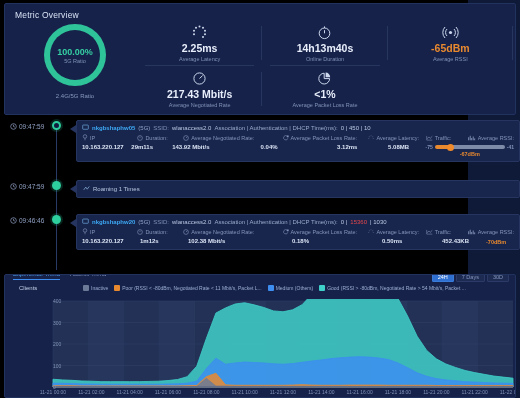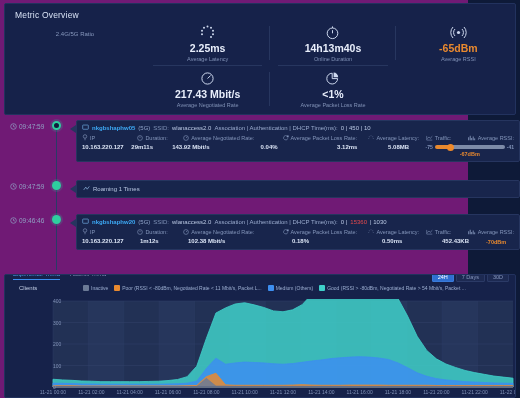--- a/index.html
+++ b/index.html
@@ -4,21 +4,21 @@
 <style>
   * { box-sizing: border-box; }
   html, body {
     margin: 0; padding: 0;
     width: 520px; height: 398px;
     overflow: hidden;
     background: #0e1a38;
     font-family: "Liberation Sans", sans-serif;
     color: #cfd8ea;
   }
-  #app { position: relative; width: 468px; height: 398px; background: #701a75; }
+  #app { position: relative; width: 468px; height: 398px; background: #000000; }
 
   
   .panel-metric {
     position: absolute; left: 4px; top: 3px; width: 512px; height: 112px;
     background: #16224a; border: 1px solid #22325e; border-radius: 2px;
   }
   .panel-title {
     position: absolute; left: 10px; top: 6px;
     font-size: 8.5px; color: #d8e2f5; letter-spacing: .2px;
   }
@@ -39,21 +39,21 @@
     display: flex; flex-direction: column; align-items: center; justify-content: center;
     z-index: 2;
   }
   .donut-pct { font-size: 9px; color: #35cfa3; font-weight: bold; }
   .donut-sub { font-size: 5.5px; color: #7f93b8; margin-top: 1px; }
   .donut-caption {
     text-align: center; font-size: 6px; color: #8798bd; margin-top: 7px;
   }
 
   .metric-grid {
-    position: absolute; left: 140px; top: 16px; width: 376px; height: 92px;
+    position: absolute; left: 132px; top: 16px; width: 376px; height: 92px;
     display: grid; grid-template-columns: 1fr 1fr 1fr; grid-template-rows: 1fr 1fr;
   }
   .mcell {
     display: flex; flex-direction: column; align-items: center; justify-content: center;
     position: relative;
   }
   .mcell.br::after {
     content: ""; position: absolute; right: 0; top: 6px; bottom: 6px;
     width: 1px; background: #27365f;
   }
@@ -172,20 +172,26 @@
 </style>
 </head>
 <body>
 
 <div id="app">
 
   <div class="panel-metric">
     <div class="panel-title">Metric Overview</div>
 
     <div class="donut-wrap">
+      <div class="donut">
+        <div class="donut-text">
+          <div class="donut-pct">100.00%</div>
+          <div class="donut-sub">5G Ratio</div>
+        </div>
+      </div>
       <div class="donut-caption">2.4G/5G Ratio</div>
     </div>
 
     <div class="metric-grid">
 
       <div class="mcell br bb">
         <div class="micon">
           <svg width="17" height="17" viewBox="0 0 17 17">
             <g fill="#cdd8ee">
               <circle cx="8.5" cy="2.6" r="1"></circle>

